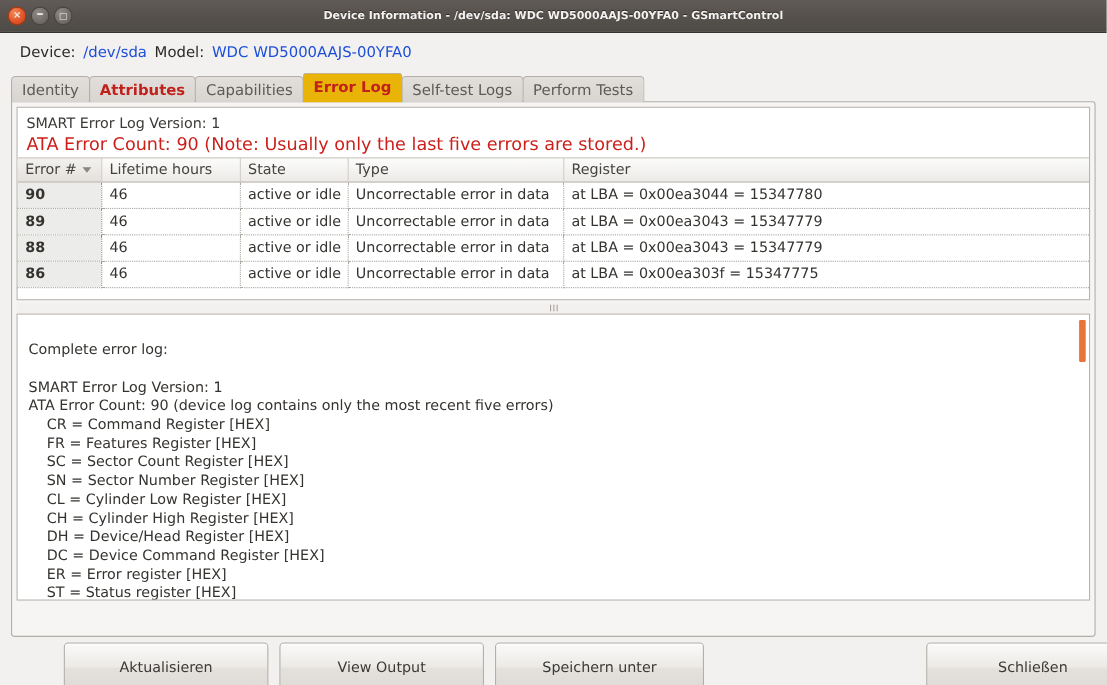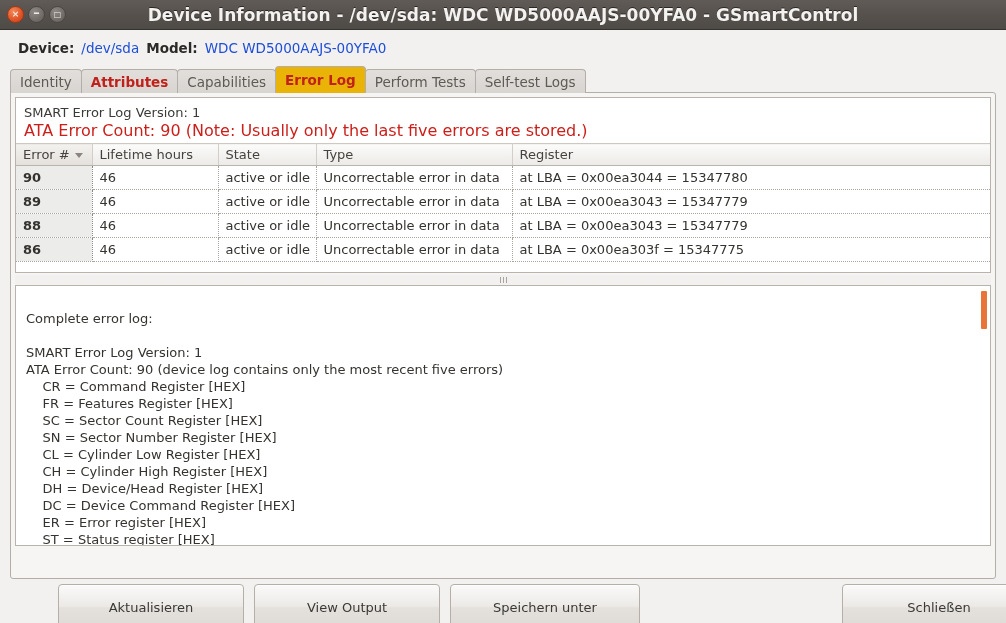--- a/index.html
+++ b/index.html
@@ -34,37 +34,37 @@
   .wbtn.min, .wbtn.max {
     background: radial-gradient(circle at 35% 30%, #8e8984 0%, #726d68 60%, #5e5954 100%);
     border: 1px solid #4a4541;
   }
   .wbtn .glyph { opacity: .92; font-weight: bold; }
   .wbtn.min .glyph { font-size: 13px; margin-top: -5px; }
   .wbtn.max .glyph { font-size: 8px; }
   #wtitle {
     position: absolute; left: 0; top: 0; width: 1006px; height: 26px;
     line-height: 30px; text-align: center;
-    color: #f4f2f0; font-size: 17px; font-weight: bold;
+    color: #f4f2f0; font-size: 10px; font-weight: bold;
     text-shadow: 0 -1px 0 rgba(0,0,0,.55);
     pointer-events: none;
   }
 
   
   #winbody {
     position: absolute; left: 0; top: 30px; width: 1006px; height: 593px;
     background: #f2f1f0;
   }
 
   
   #devline {
     position: absolute; left: 18px; top: 10px;
     font-size: 13.5px; color: #3c3b37; white-space: nowrap;
   }
-  #devline .lbl { font-weight: bold; color: #2b2a27; }
+  #devline .lbl { font-weight: normal; color: #2b2a27; }
   #devline .val { color: #1d4ed8; }
   #devline .sp { display: inline-block; width: 7px; }
 
   
   #notebook { position: absolute; left: 10px; top: 36px; width: 986px; height: 513px; }
   #tabstrip {
     position: absolute; left: 0; top: 0; height: 27px; width: 986px;
     display: flex; align-items: flex-end;
   }
   .tab {
@@ -211,24 +211,24 @@
       <div class="tab warn">
           <span>Attributes</span>
         </div>
       <div class="tab">
           <span>Capabilities</span>
         </div>
       <div class="tab active">
           <span>Error Log</span>
         </div>
       <div class="tab">
+          <span>Self-test Logs</span>
+        </div>
+      <div class="tab">
           <span>Perform Tests</span>
-        </div>
-      <div class="tab">
-          <span>Self-test Logs</span>
         </div>
     </div>
 
     <div id="tabcontent">
 
       <div id="upperpane">
         <div id="summary">
           <div class="line1">SMART Error Log Version: 1</div>
           <div class="line2">ATA Error Count: 90 (Note: Usually only the last five errors are stored.)</div>
         </div>

